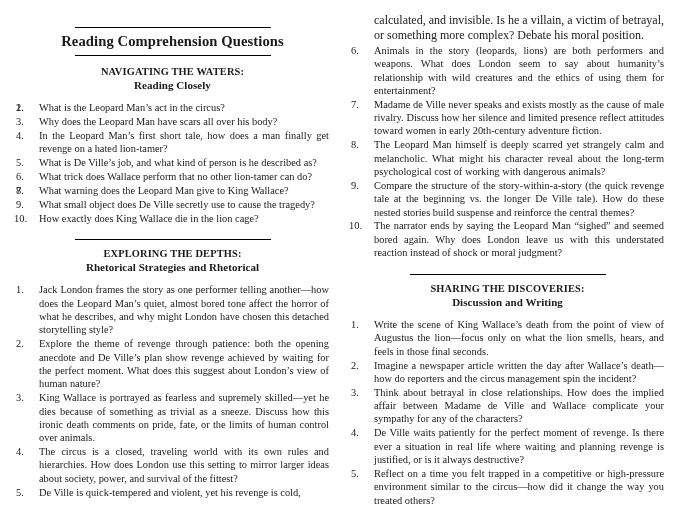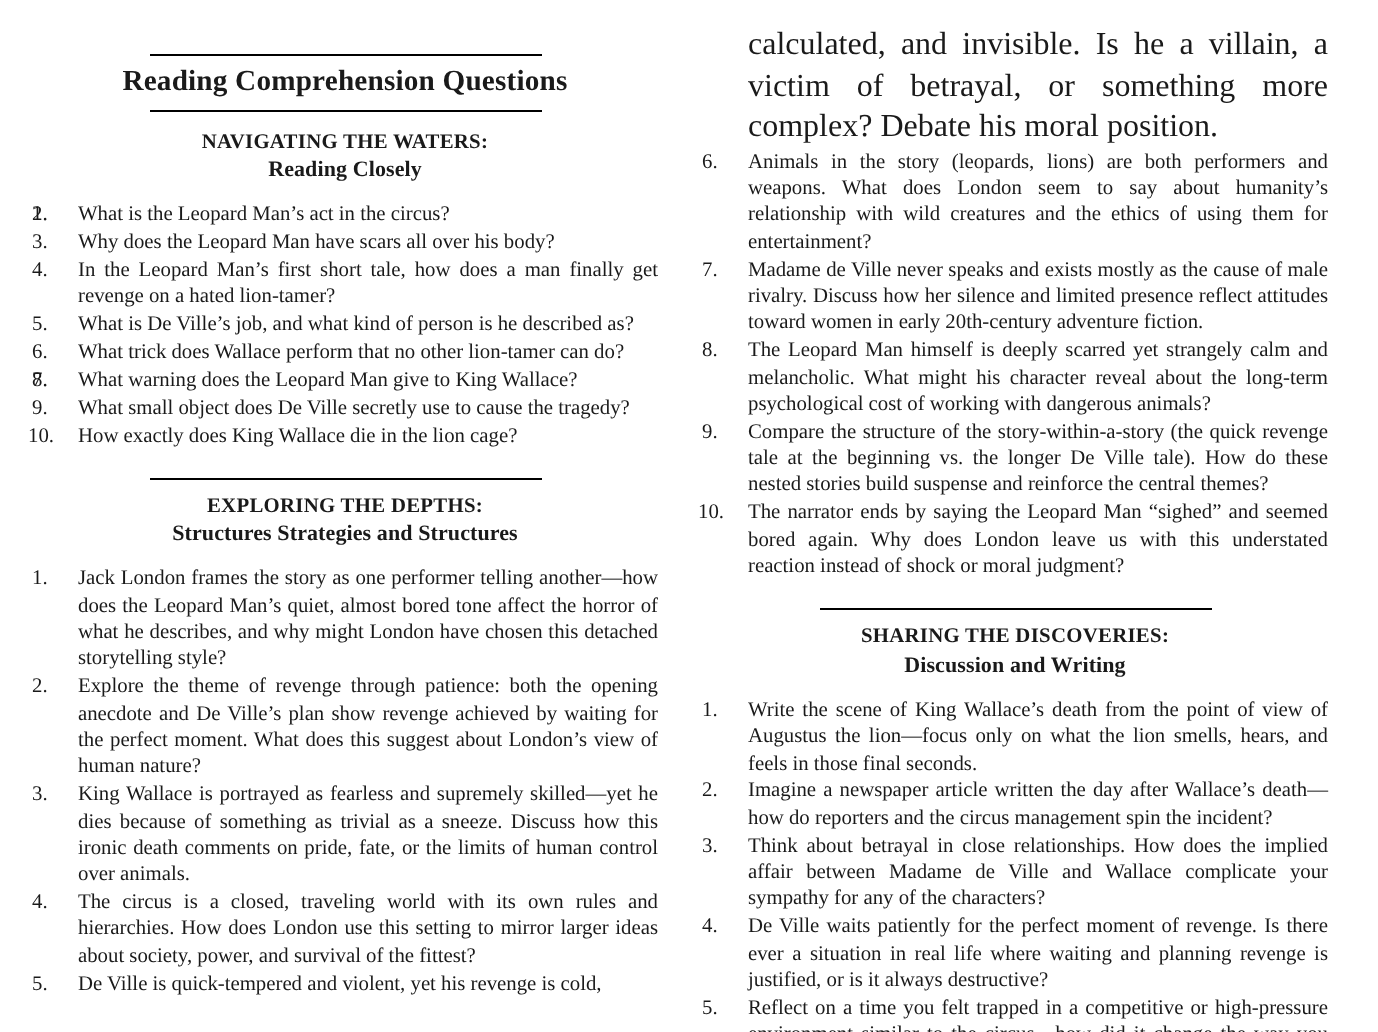--- a/index.html
+++ b/index.html
@@ -102,21 +102,21 @@
     text-align: left;
     font-size: 10.4px;
   }
   ol.qlist li .num.wide {
     left: -2px;
     width: 21px;
   }
 
   
   .continuation {
-    font-size: 16px;
+    font-size: 12px;
     line-height: 1.285;
     text-align: justify;
     text-justify: inter-word;
     margin: 0 0 0 23px;
     padding-top: 3px;
   }
 
   .col-right { padding-top: 0; }
 </style>
 </head>
@@ -148,21 +148,21 @@
         <li><span class="num">7.</span></li>
         <li><span class="num">8.</span><span>What warning does the Leopard Man give to King Wallace?</span></li>
         <li><span class="num">9.</span><span>What small object does De Ville secretly use to cause the tragedy?</span></li>
         <li><span class="num wide">10.</span><span>How exactly does King Wallace die in the lion cage?</span></li>
       </ol>
 
       <hr class="rule rule-section">
 
       <div class="section-head" style="margin-top:0;">
         <span>EXPLORING THE DEPTHS:</span>
-        <span class="sub">Structures Strategies and Structures</span>
+        <span class="sub">Rhetorical Strategies and Rhetorical</span>
       </div>
 
       <ol class="qlist">
         <li><span class="num">1.</span><span>Jack London frames the story as one performer telling another—how does the Leopard Man’s quiet, almost bored tone affect the horror of what he describes, and why might London have chosen this detached storytelling style?</span></li>
         <li><span class="num">2.</span><span>Explore the theme of revenge through patience: both the opening anecdote and De Ville’s plan show revenge achieved by waiting for the perfect moment. What does this suggest about London’s view of human nature?</span></li>
         <li><span class="num">3.</span><span>King Wallace is portrayed as fearless and supremely skilled—yet he dies because of something as trivial as a sneeze. Discuss how this ironic death comments on pride, fate, or the limits of human control over animals.</span></li>
         <li><span class="num">4.</span><span>The circus is a closed, traveling world with its own rules and hierarchies. How does London use this setting to mirror larger ideas about society, power, and survival of the fittest?</span></li>
         <li><span class="num">5.</span><span>De Ville is quick-tempered and violent, yet his revenge is cold,</span></li>
       </ol>
 

